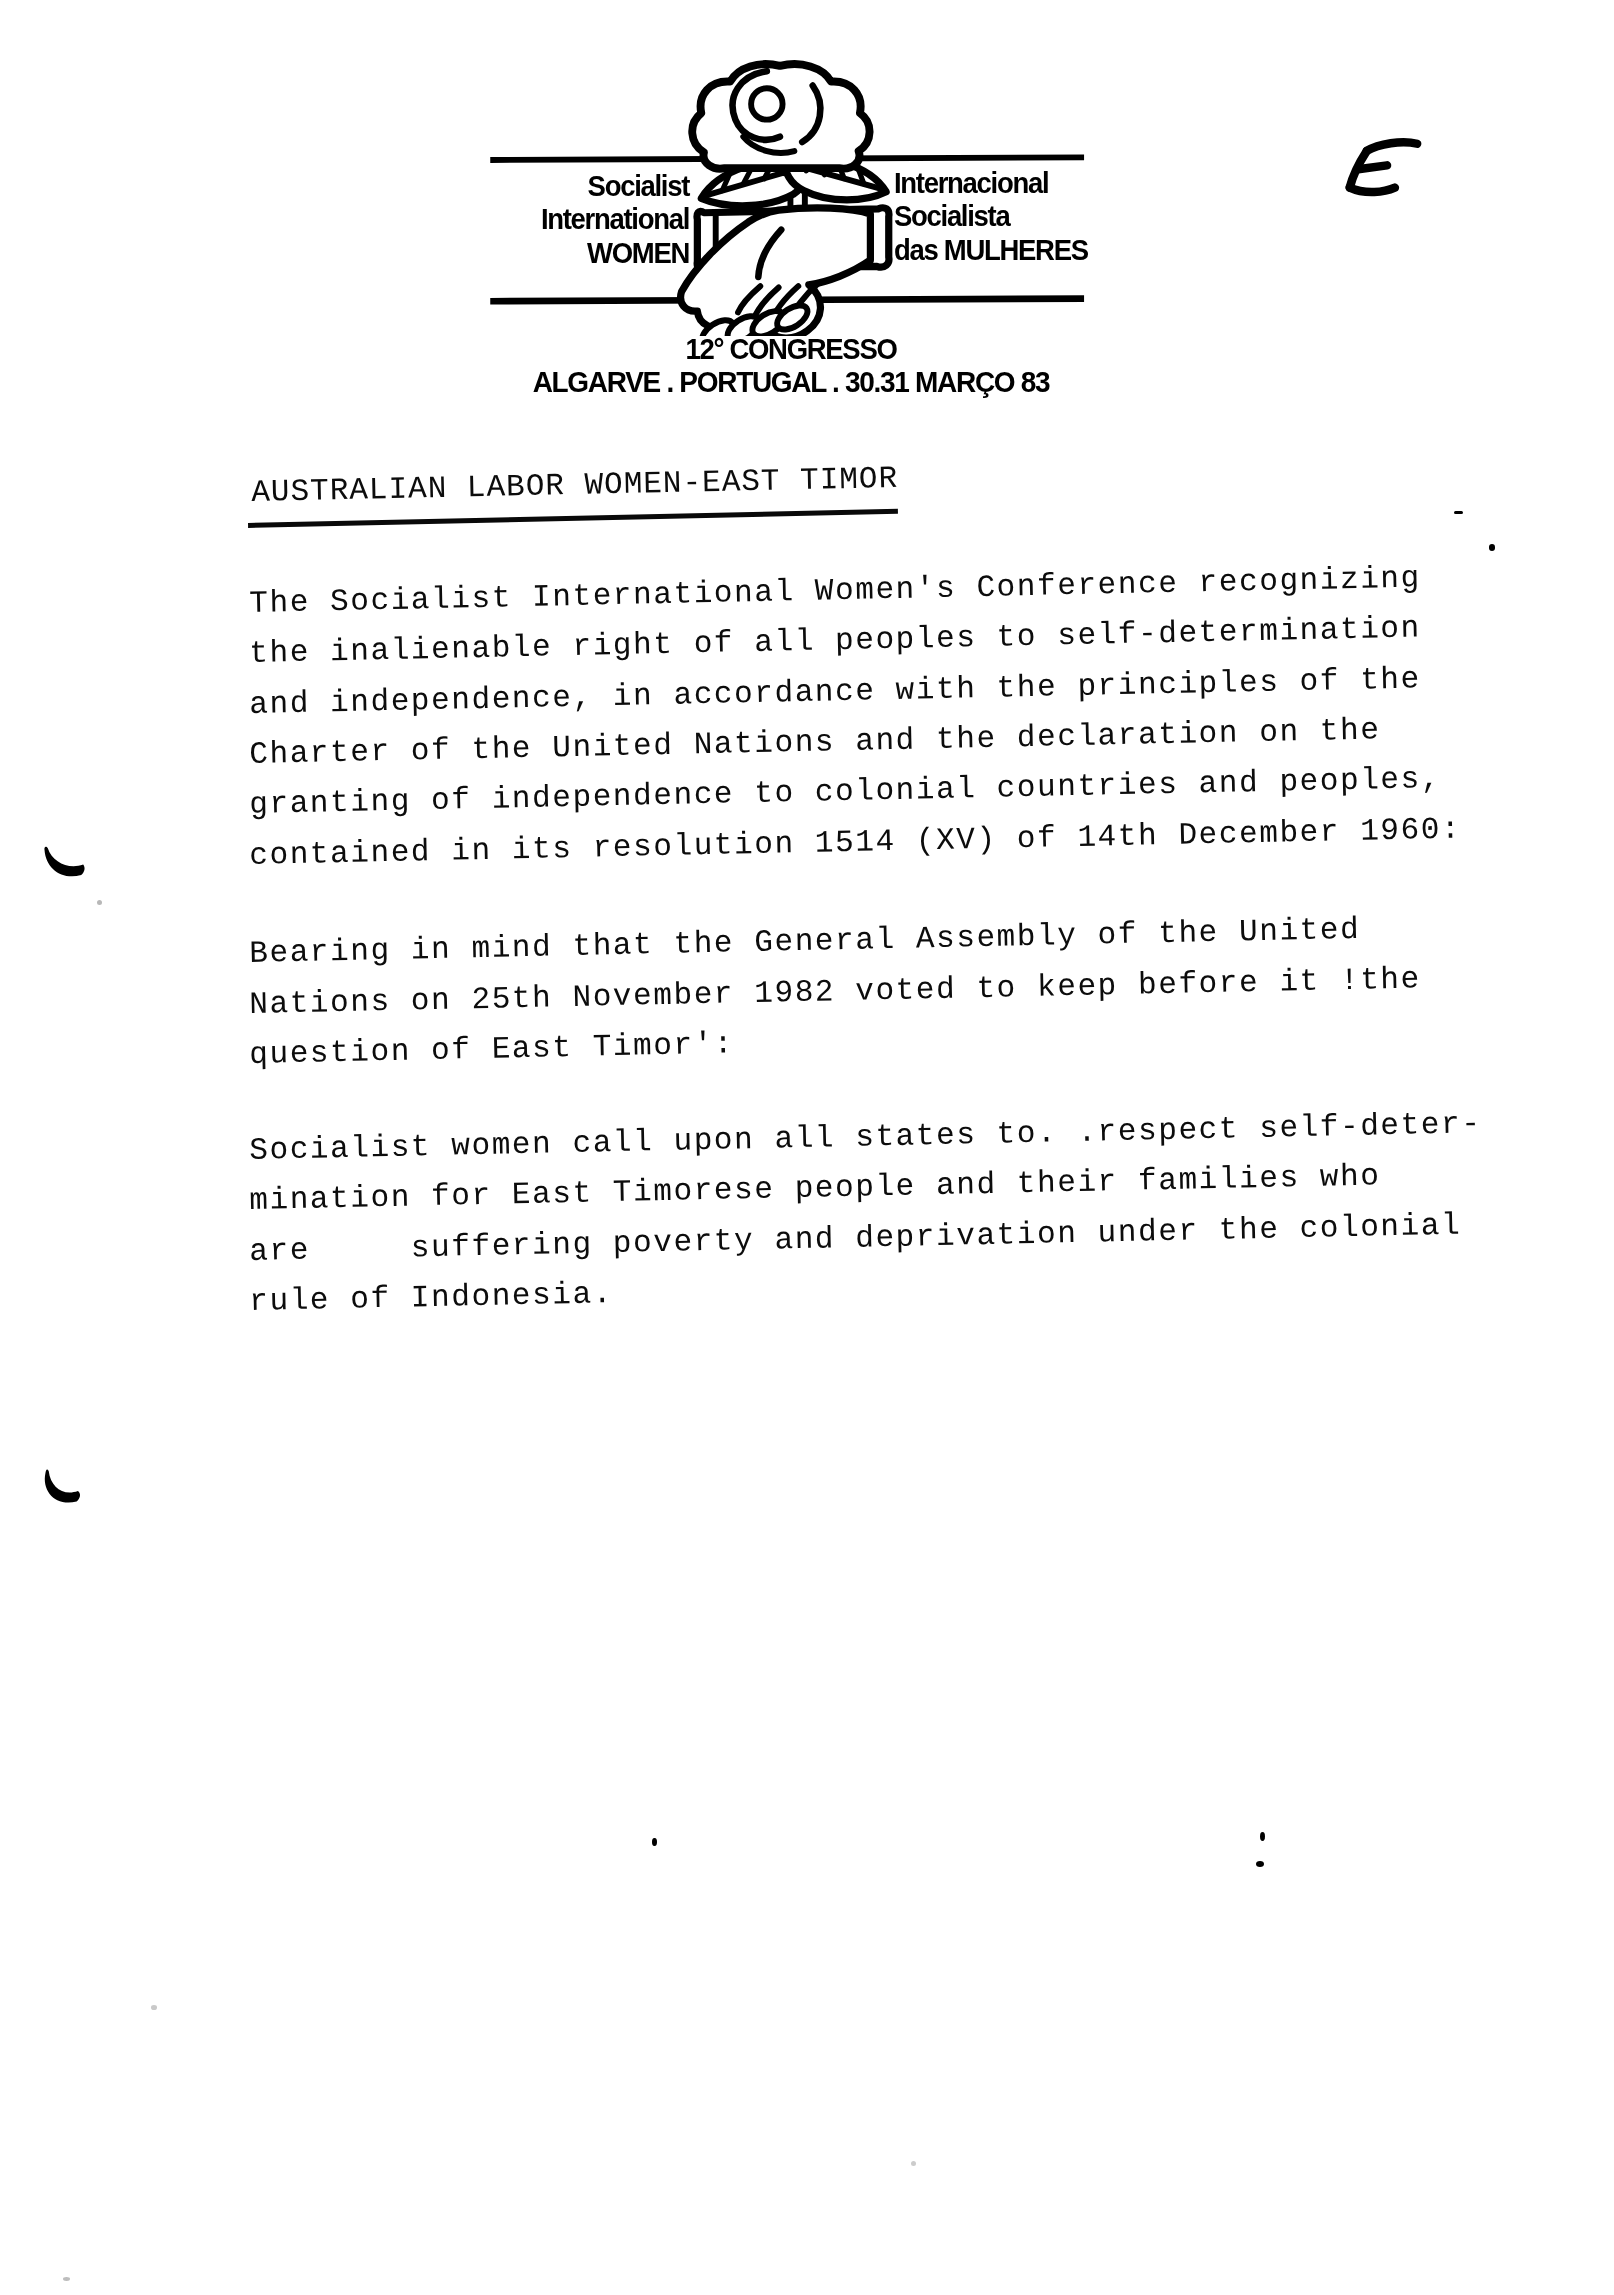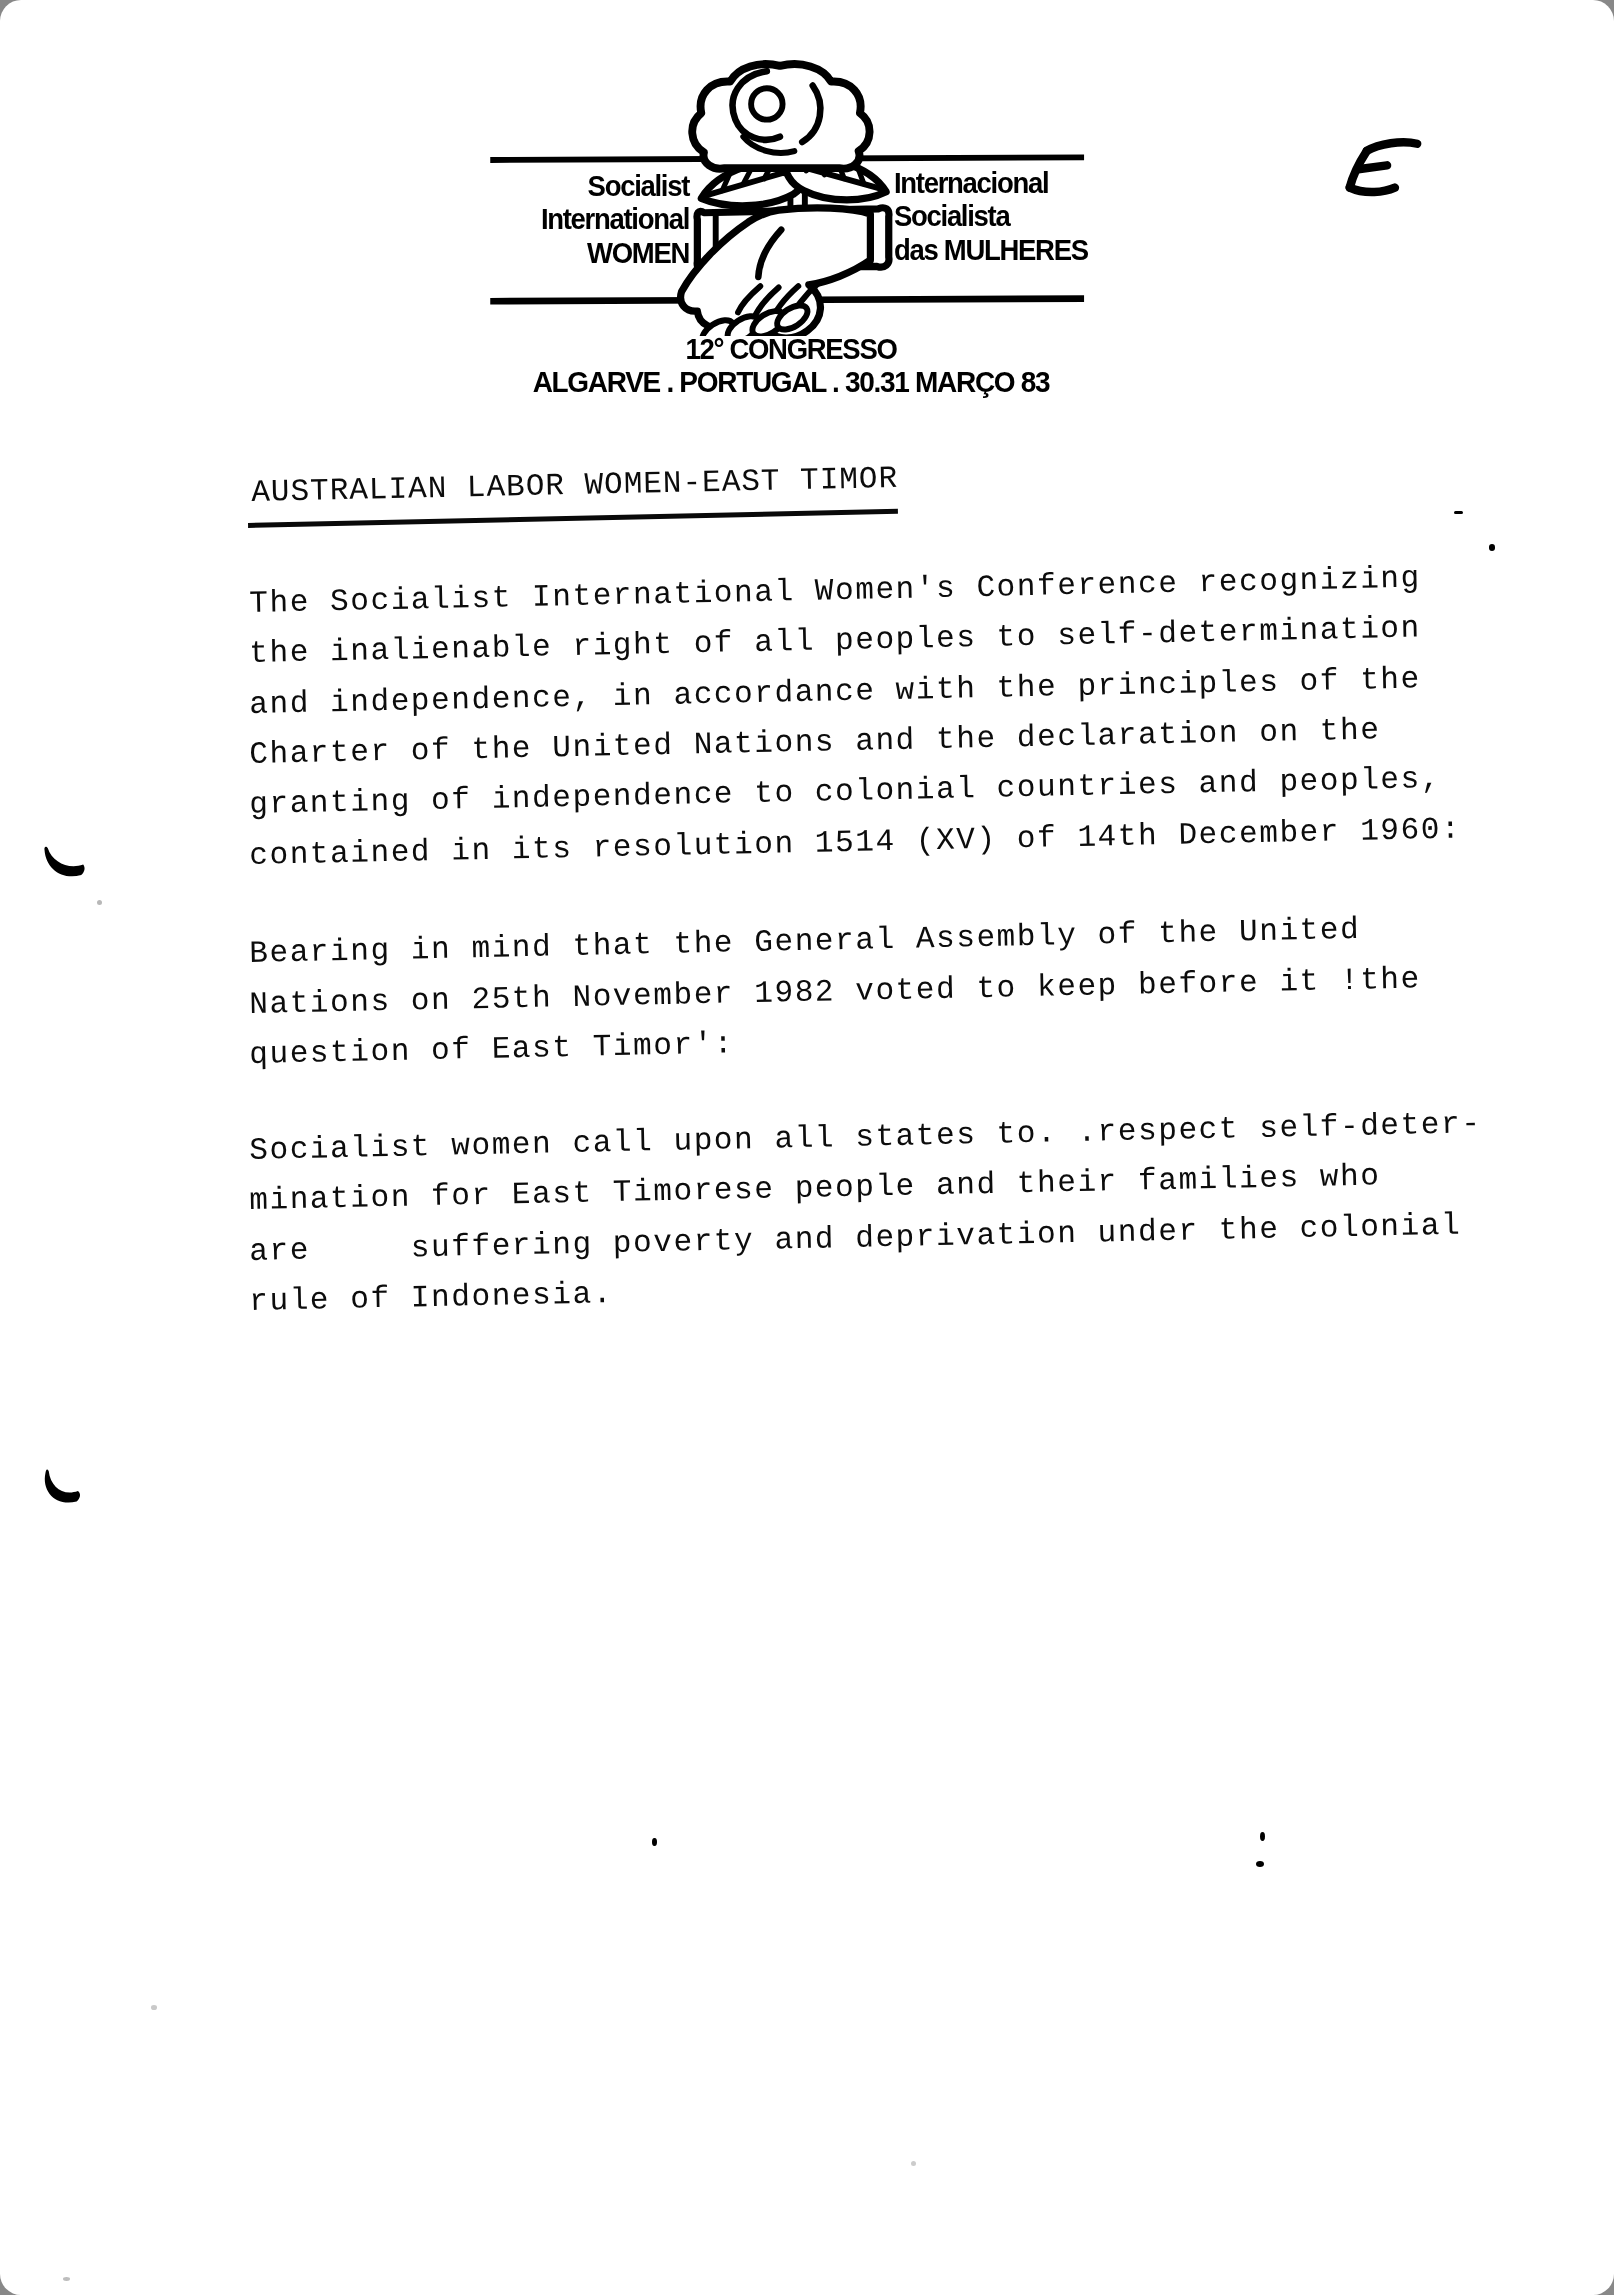--- a/index.html
+++ b/index.html
@@ -1,18 +1,18 @@
 <!DOCTYPE html>
 <html style="font-size:10.5px"><head>
 <meta charset="utf-8">
 <style>
   html,body{margin:0;padding:0;background:#888;}
   .page{
     position:relative;width:1614px;height:2295px;background:#ffffff;
-    overflow:hidden;font-family:"Liberation Sans",sans-serif;color:#000;border-radius:21px;
+    overflow:hidden;font-family:"Liberation Sans",sans-serif;color:#000;
   }
   
   .emblem{position:absolute;left:485px;top:58px;width:603px;height:278px;}
   .org{position:absolute;font-weight:bold;font-size:27.5px;line-height:32px;
        letter-spacing:-1.3px;transform:scaleY(1.04);}
   .org-left{left:491px;top:172px;width:198px;text-align:right;}
   .org-right{left:894px;top:169px;width:210px;text-align:left;}
   .congress{position:absolute;left:480px;width:622px;text-align:center;
        font-weight:bold;letter-spacing:-1.3px;transform:scaleY(1.06);}
   .congress-title{top:333px;font-size:27.5px;}

